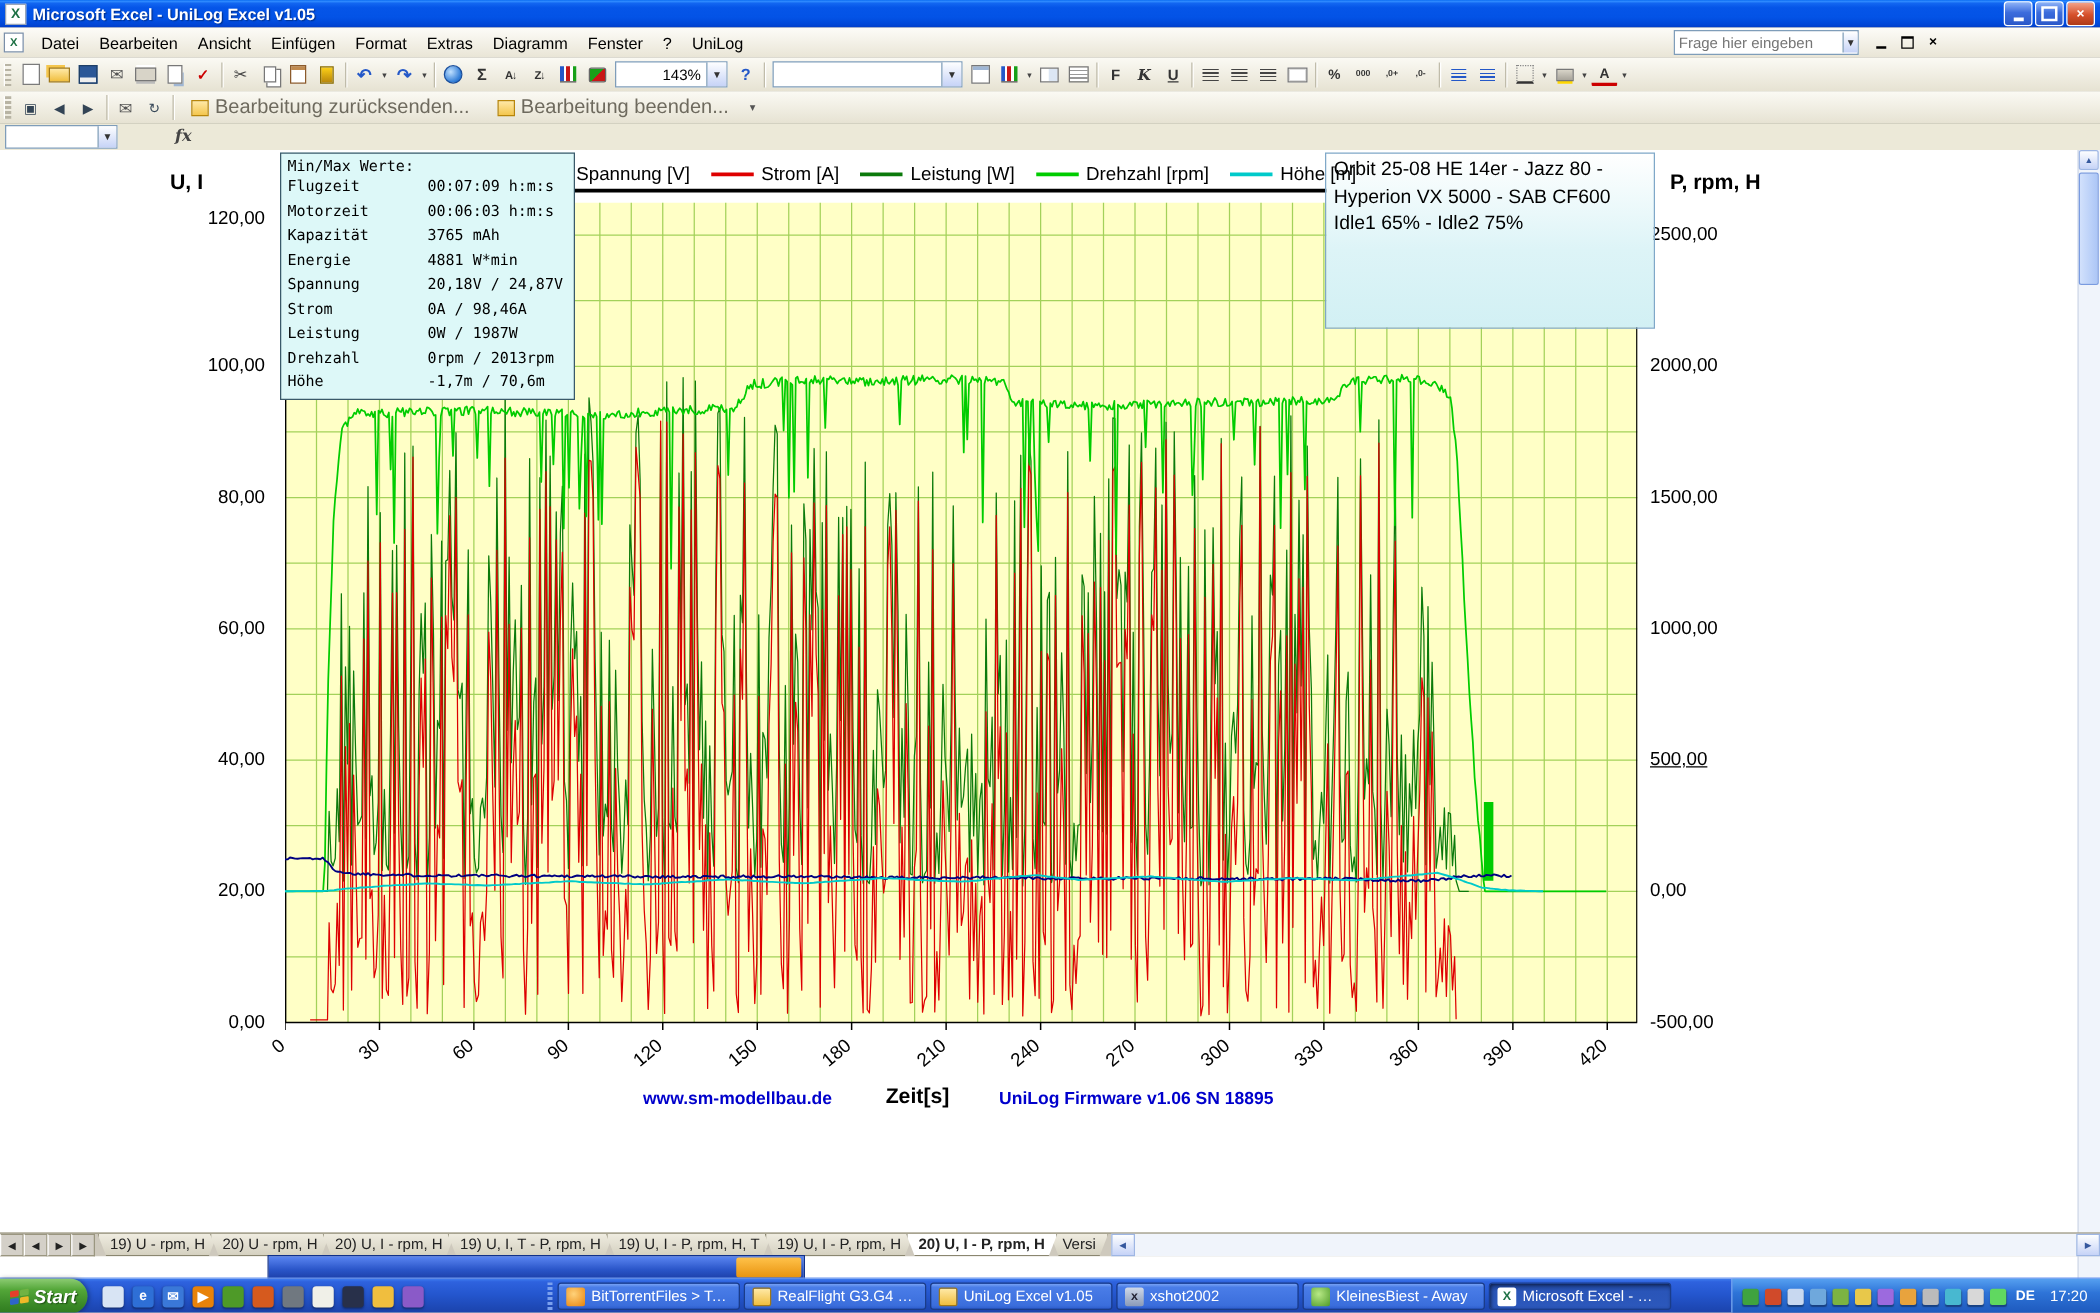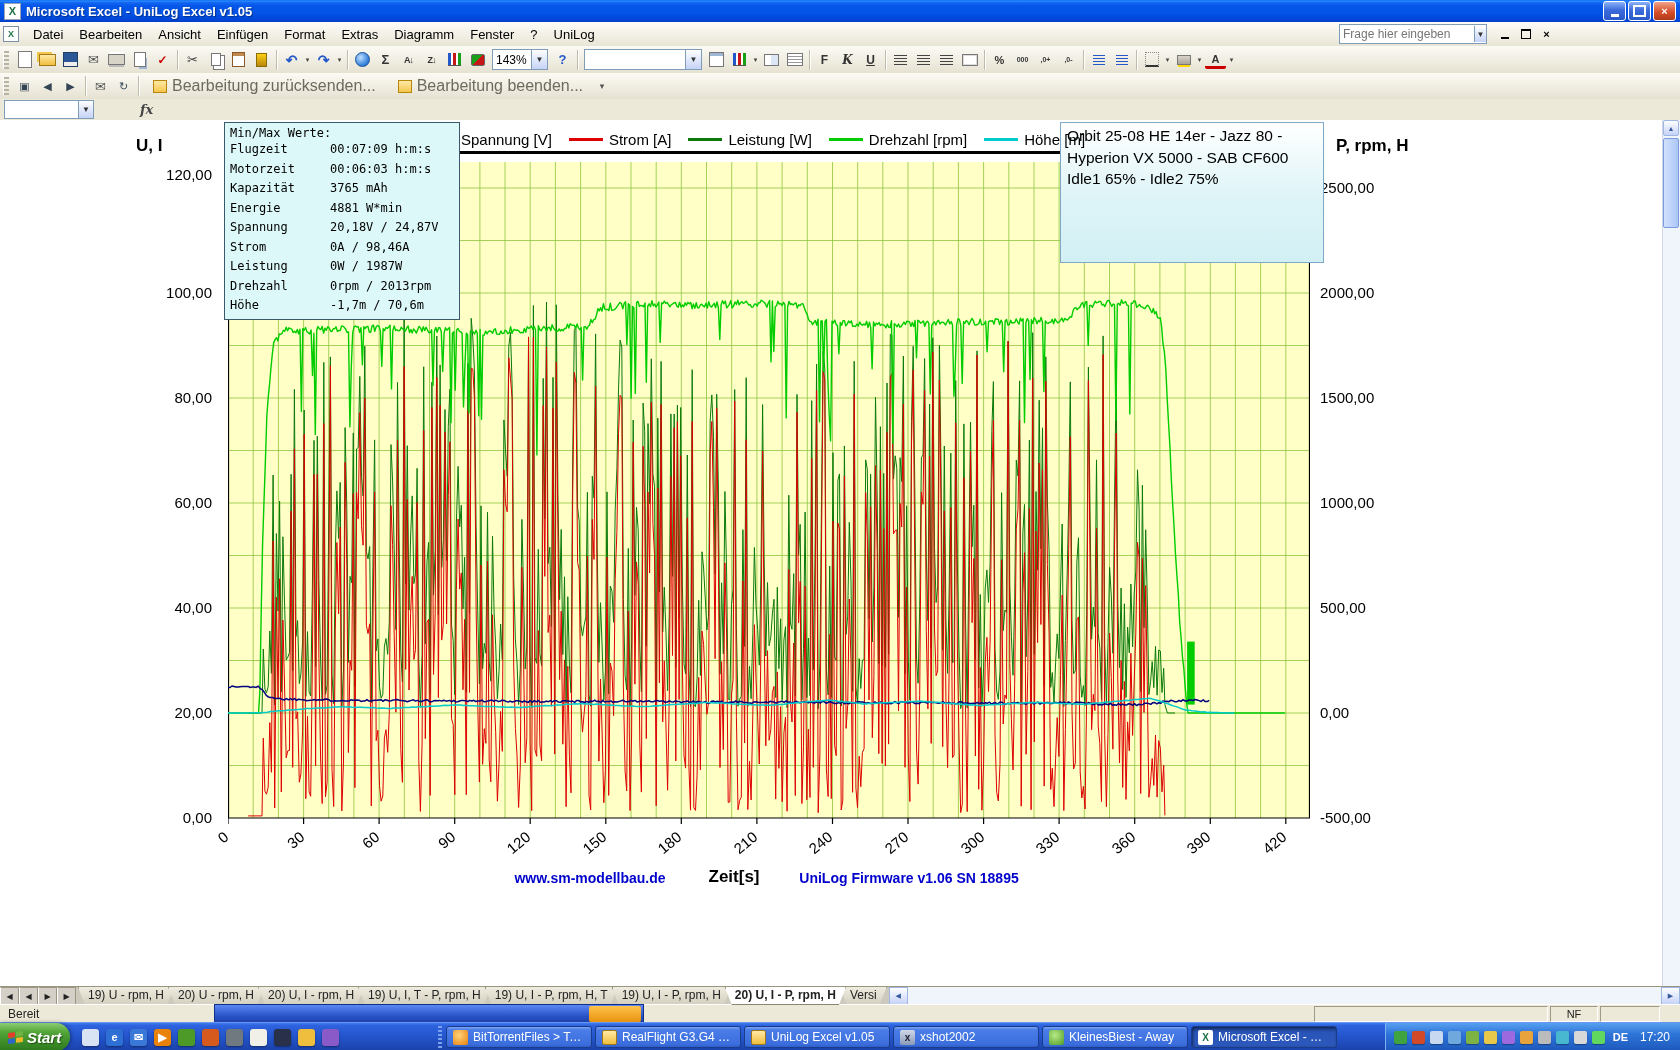--- a/index.html
+++ b/index.html
@@ -35,21 +35,21 @@
 
   
   .toolbar{position:absolute;left:0;width:100%;background:linear-gradient(180deg,#FBFAF4,#E6E2D2);border-bottom:1px solid #C6C2B0;display:flex;align-items:center;}
   #tb-main{top:46px;height:27px;}
   #tb-review{top:73px;height:26px;}
   .tb-grip{width:5px;height:18px;margin:0 4px 0 3px;background:repeating-linear-gradient(180deg,#B8B4A4 0 2px,transparent 2px 4px);border-left:1px solid #fff;}
   .tb-sep{width:1px;height:20px;background:#C0BCAA;margin:0 3px;box-shadow:1px 0 0 #fff;}
   .tbicon{width:21px;height:20px;display:inline-flex;align-items:center;justify-content:center;border-radius:2px;margin:0 1px;font-size:12px;color:#333;position:relative;cursor:default;}
   .tb-drop{width:9px;font-size:7px;color:#444;display:inline-flex;align-items:center;justify-content:center;height:20px;}
   .tb-chevron{margin-left:2px;font-size:9px;color:#555;width:12px;text-align:center;}
-  .tbcombo{display:inline-flex;align-items:center;height:19px;background:#fff;border:1px solid #7F9DB9;margin:0 3px;}
+  .tbcombo{display:inline-flex;align-items:center;height:19px;background:#fff;border:1px solid #7F9DB9;margin:0 3px;padding-left:34px;}
   .tbcombo .cval{flex:1;font-size:12px;padding:0 3px;color:#000;white-space:nowrap;overflow:hidden;}
   .tbcombo .cbtn{width:15px;height:100%;font-size:8px;display:flex;align-items:center;justify-content:center;background:linear-gradient(180deg,#FDFEFF,#C6D3F7);border-left:1px solid #7F9DB9;color:#333;}
   .tb-btn{display:inline-flex;align-items:center;gap:5px;height:20px;padding:0 8px;margin:0 2px;font-size:16px;color:#6E6A5E;border:1px solid transparent;}
   .btn-ic{width:12px;height:11px;background:linear-gradient(#FFE9A6,#F4C64E);border:1px solid #B8860B;}
   
   .ic-sheet::before{content:"";width:12px;height:15px;background:#fff;border:1px solid #7B7B7B;}
   .ic-folder::before{content:"";width:15px;height:10px;background:linear-gradient(#FFE9A6,#F0BE3E);border:1px solid #A07818;box-shadow:-3px -3px 0 -1px #F4C64E;}
   .ic-floppy::before{content:"";width:13px;height:13px;background:#2B5797;border:1px solid #1F3F66;box-shadow:inset 0 -4px 0 #EEE;}
   .ic-mail{font-size:13px;color:#555;}
   .ic-print::before{content:"";width:15px;height:9px;background:#D8D4C8;border:1px solid #777;box-shadow:0 -3px 0 -1px #FFF,0 3px 0 -1px #BBB;}
@@ -97,21 +97,21 @@
   .lg-item{display:flex;align-items:center;}
   .lg-swatch{width:34px;height:3px;margin-right:6px;}
   .lg-label{font-size:15px;color:#000;white-space:nowrap;}
   .legend-underline{position:absolute;left:228px;top:31px;width:1082px;height:3px;background:#000;z-index:3;}
   #plot{position:absolute;left:228px;top:42px;width:1082px;height:664px;z-index:0;}
   .ytick{position:absolute;width:62px;text-align:right;font-size:15px;color:#000;}
   .ytick.r{text-align:left;width:70px;}
   .xtick{position:absolute;width:52px;text-align:right;font-size:15px;color:#000;transform-origin:100% 50%;transform:rotate(-40deg);}
   .minmax-box{position:absolute;left:224px;top:2px;width:236px;height:198px;background:#DDF8F8;border:1px solid #3A5A6A;z-index:6;
     font-family:"DejaVu Sans Mono","Liberation Mono",monospace;font-size:12px;color:#000;padding:3px 0 0 5px;box-sizing:border-box;}
-  .mm-row{display:flex;line-height:19.5px;}
+  .mm-row{display:flex;line-height:19.5px;gap:12px;}
   .mm-label{width:100px;flex:0 0 auto;}
   .annotation-box{position:absolute;left:1060px;top:2px;width:264px;height:141px;z-index:4;border:1px solid #7FA8C8;
     background:linear-gradient(180deg,#FFFFFF,#DDF4F7 55%,#D2F0F4);padding:2px 0 0 6px;box-sizing:border-box;}
   .ann-line{font-size:15.5px;line-height:21.5px;color:#000;white-space:nowrap;}
   .footer-www{position:absolute;left:480px;top:750px;width:220px;text-align:center;color:#0000CC;font-weight:bold;font-size:14px;}
   .footer-xlabel{position:absolute;left:688px;top:747px;width:92px;text-align:center;color:#000;font-weight:bold;font-size:17px;}
   .footer-fw{position:absolute;left:790px;top:750px;width:238px;text-align:center;color:#0000CC;font-weight:bold;font-size:14px;}
 
   
   .v-scroll{position:absolute;right:0;top:0;width:17px;bottom:0;background:#F0F4FB;border-left:1px solid #D0D8E8;}
@@ -360,21 +360,21 @@
           <span class="ytick" style="left: 150px; top: 374px;">60,00</span>
           <span class="ytick" style="left: 150px; top: 479px;">40,00</span>
           <span class="ytick" style="left: 150px; top: 584px;">20,00</span>
           <span class="ytick" style="left: 150px; top: 689px;">0,00</span>
         </div>
       <div id="rticks">
           <span class="ytick r" style="left: 1320px; top: 59px;">2500,00</span>
           <span class="ytick r" style="left: 1320px; top: 164px;">2000,00</span>
           <span class="ytick r" style="left: 1320px; top: 269px;">1500,00</span>
           <span class="ytick r" style="left: 1320px; top: 374px;">1000,00</span>
-          <span class="ytick r" style="left: 1320px; top: 479px;">500,00</span>
+          <span class="ytick r" style="left: 1320px; top: 479px; text-decoration: underline;">500,00</span>
           <span class="ytick r" style="left: 1320px; top: 584px;">0,00</span>
           <span class="ytick r" style="left: 1320px; top: 689px;">-500,00</span>
         </div>
       <div id="xticks">
           <span class="xtick" style="left: 174px; top: 706px;">0</span>
           <span class="xtick" style="left: 249.56px; top: 706px;">30</span>
           <span class="xtick" style="left: 325.12px; top: 706px;">60</span>
           <span class="xtick" style="left: 400.68px; top: 706px;">90</span>
           <span class="xtick" style="left: 476.24px; top: 706px;">120</span>
           <span class="xtick" style="left: 551.8px; top: 706px;">150</span>
@@ -467,28 +467,20 @@
         <span class="tab active">20)  U, I -  P, rpm, H</span>
         <span class="tab">Versi</span>
       </div>
     <div class="hscroll">
       <div class="h-btn">◀</div>
       <div class="h-track"></div>
       <div class="h-btn">▶</div>
     </div>
   </div>
 
-  <div class="statusbar">
-    <span class="sb-mode">Bereit</span>
-    <div class="sb-panels">
-      <div class="sb-panel" style="width:220px;"></div>
-      <div class="sb-panel" style="width:34px;justify-content:center;">NF</div>
-      <div class="sb-panel" style="width:46px;"></div>
-    </div>
-  </div>
 
   <div class="sliver">
       <div class="orange"></div>
     </div>
 
   <div class="taskbar">
     <div class="startbtn">
       <div class="flag">
         <div style="background:#E33E2B;"></div>
           <div style="background:#71B343;"></div>

